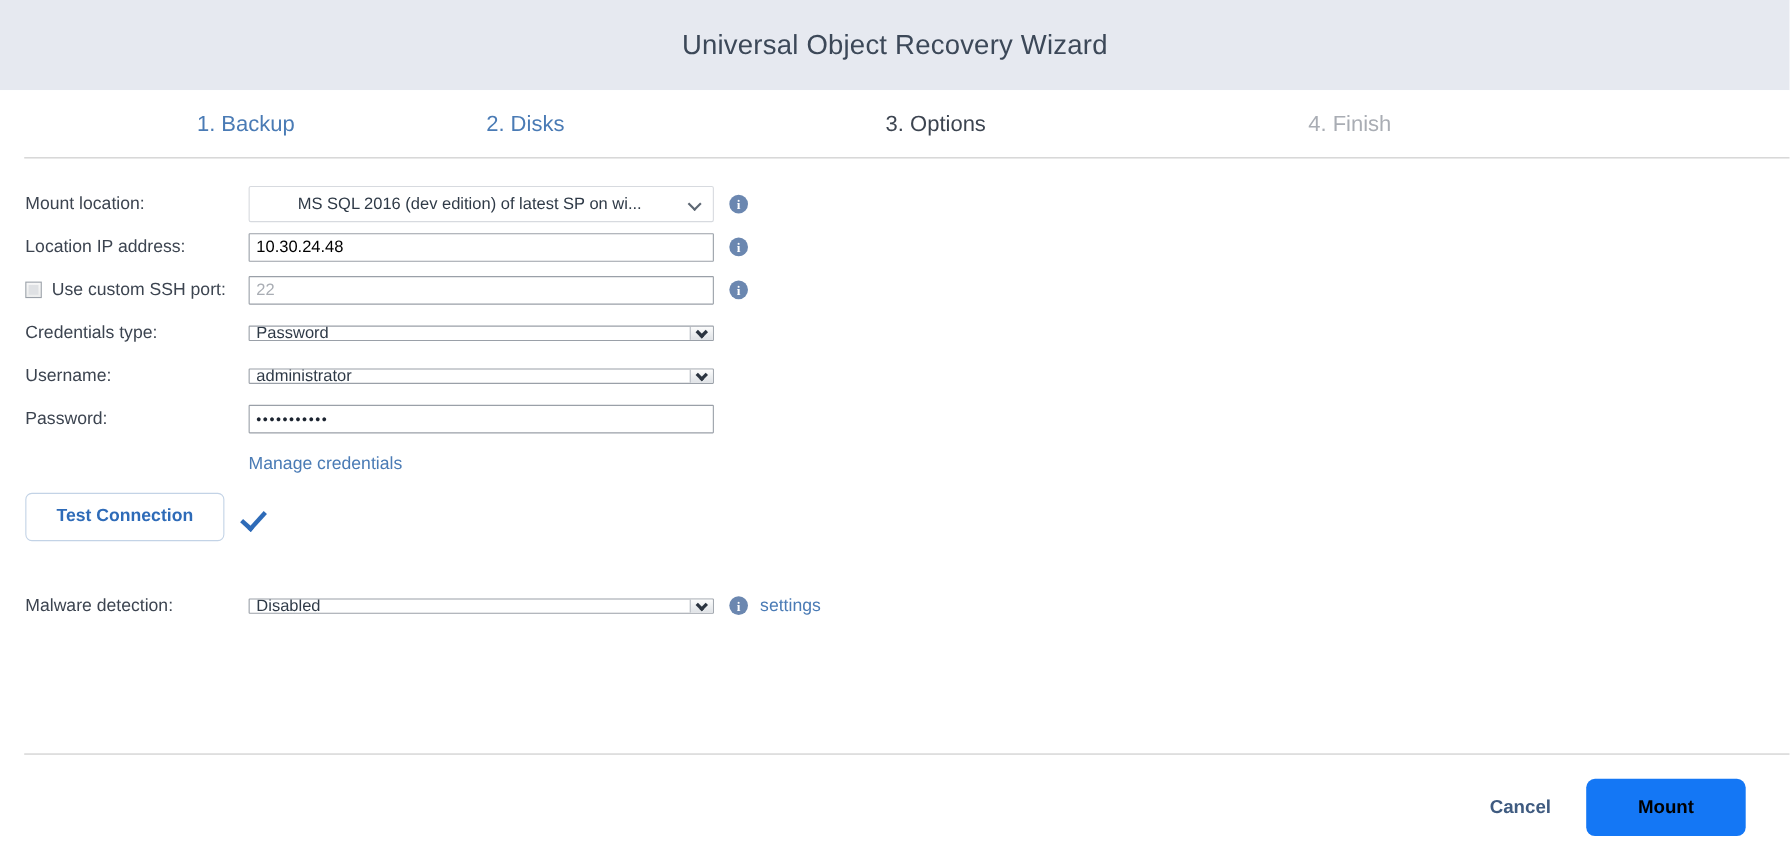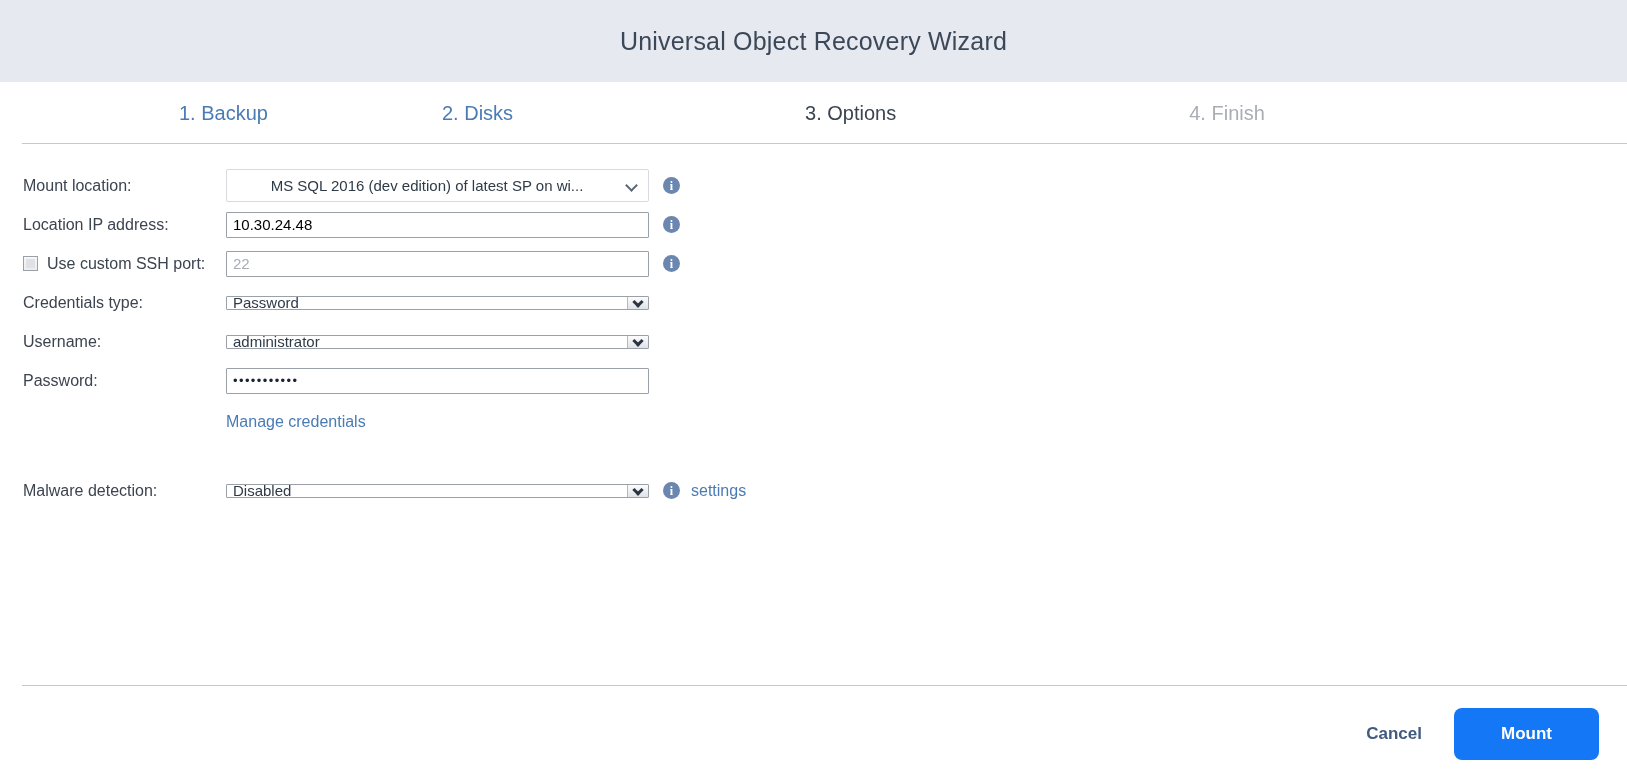--- a/index.html
+++ b/index.html
@@ -274,42 +274,42 @@
   .footer-divider {
     position: absolute;
     left: 22px;
     right: 0;
     top: 685px;
     height: 1px;
     background: #c8c8c8;
   }
   .footer {
     position: absolute;
-    left: 0; right: 4px;
+    left: 0; right: 16px;
     top: 686px;
     height: 95px;
     display: flex;
     align-items: center;
     justify-content: flex-end;
     padding-right: 24px;
     gap: 28px;
   }
   .btn-cancel {
     color: #3f5b80;
     font-size: 17px;
     font-weight: bold;
     cursor: pointer;
     padding: 6px 4px;
   }
   .btn-mount {
     width: 145px;
     height: 52px;
     border-radius: 8px;
     background: #1477f5;
-    color: #ffffff;
+    color: #000000;
     font-size: 17px;
     font-weight: bold;
     display: flex;
     align-items: center;
     justify-content: center;
     cursor: pointer;
     border: none;
     font-family: "Liberation Sans", sans-serif;
   }
 </style>
@@ -390,20 +390,24 @@
     <div class="row-label">Password:</div>
     <div class="field-wrap">
       <div class="inp pwd">•••••••••••</div>
     </div>
   </div>
 
   <div class="manage-row">
     <span class="link">Manage credentials</span>
   </div>
 
+  <div class="test-row">
+    <div class="btn-test">Test Connection</div>
+    <span class="tick"></span>
+  </div>
 
   <div class="row malware-row">
     <div class="row-label">Malware detection:</div>
     <div class="field-wrap">
       <div class="sel">
         <span class="sel-text">Disabled</span>
         <span class="sel-btn">
           <span class="chev-fat"></span>
         </span>
       </div>

